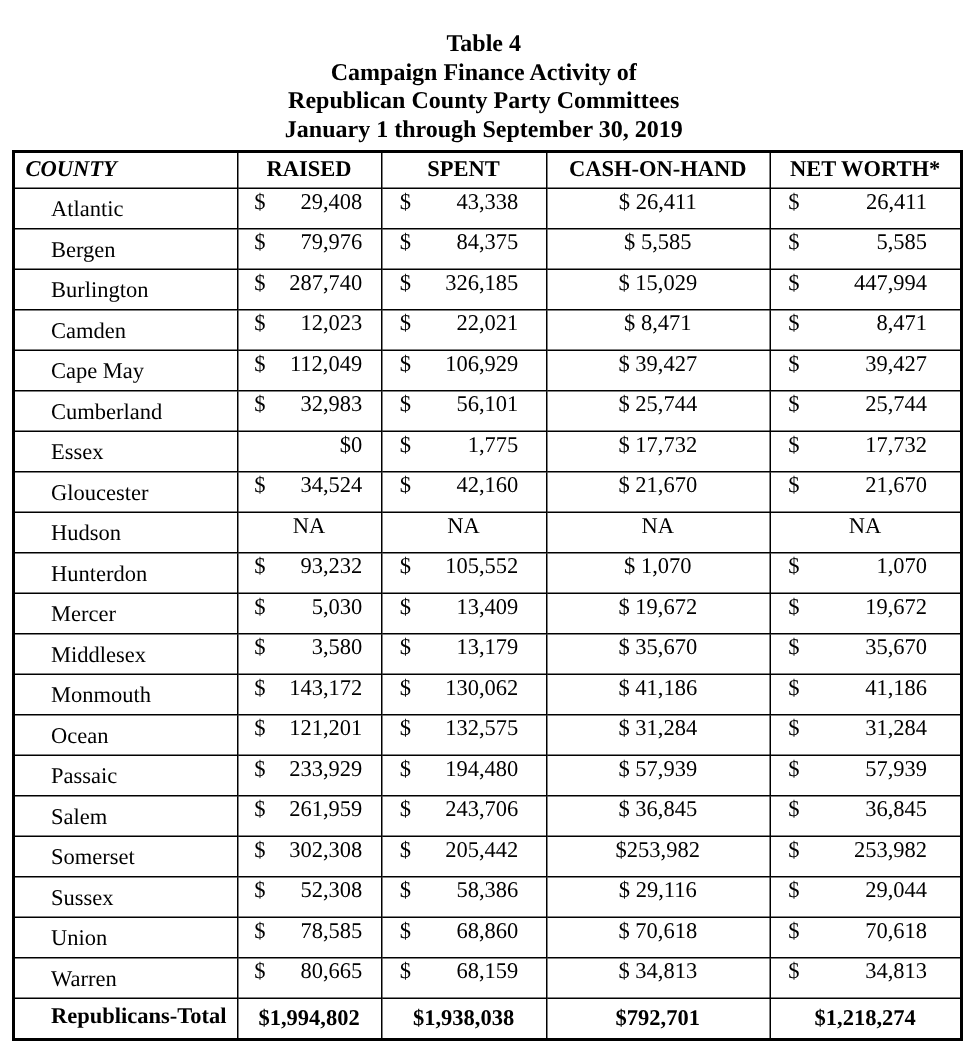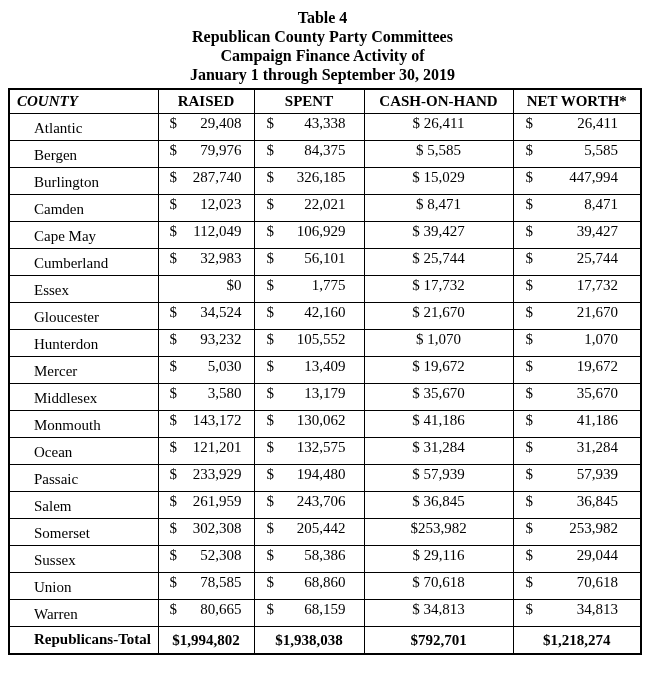--- a/index.html
+++ b/index.html
@@ -4,21 +4,21 @@
 <style>
   html,body{margin:0;padding:0;}
   body{
     width:645px;height:694px;background:#ffffff;color:#000000;
     font-family:"Liberation Serif", serif;
     -webkit-font-smoothing:antialiased;
     overflow:hidden;
   }
   .title-block{
     text-align:center;font-weight:bold;font-size:16px;line-height:19px;
-    padding-top:8px;
+    padding-top:20px;
   }
   table{
     border-collapse:collapse;table-layout:fixed;
     margin:4px 0 0 8px;width:632px;
     border:2px solid #000;
   }
   th,td{
     border:1px solid #000;
     overflow:hidden;white-space:nowrap;
     font-size:15px;
@@ -39,22 +39,22 @@
   td.right-r{text-align:right;padding-right:12px;}
   tr.total-row td{font-weight:bold;height:24px;}
   tr.total-row td.county{padding-bottom:2px;vertical-align:middle;}
   tr.total-row td.num{vertical-align:middle;padding-top:0;}
 </style>
 </head>
 <body>
 
 <div class="title-block">
   <div>Table 4</div>
+  <div>Campaign Finance Activity of</div>
   <div>Republican County Party Committees</div>
-  <div>Campaign Finance Activity of</div>
   <div>January 1 through September 30, 2019</div>
 </div>
 
 <table>
   <colgroup>
     <col style="width:149px">
     <col style="width:96px">
     <col style="width:110px">
     <col style="width:149px">
     <col style="width:128px">
@@ -234,20 +234,27 @@
         </td>
         <td class="num c-cash center">$ 21,670</td>
         <td class="num c-net">
           <div class="money">
             <span>$</span>
             <span>21,670</span>
           </div>
         </td>
       </tr>
       <tr>
+        <td class="county">Hudson</td>
+        <td class="num c-raised center">NA</td>
+        <td class="num c-spent center">NA</td>
+        <td class="num c-cash center">NA</td>
+        <td class="num c-net center">NA</td>
+      </tr>
+      <tr>
         <td class="county">Hunterdon</td>
         <td class="num c-raised">
           <div class="money">
             <span>$</span>
             <span>93,232</span>
           </div>
         </td>
         <td class="num c-spent">
           <div class="money">
             <span>$</span>

